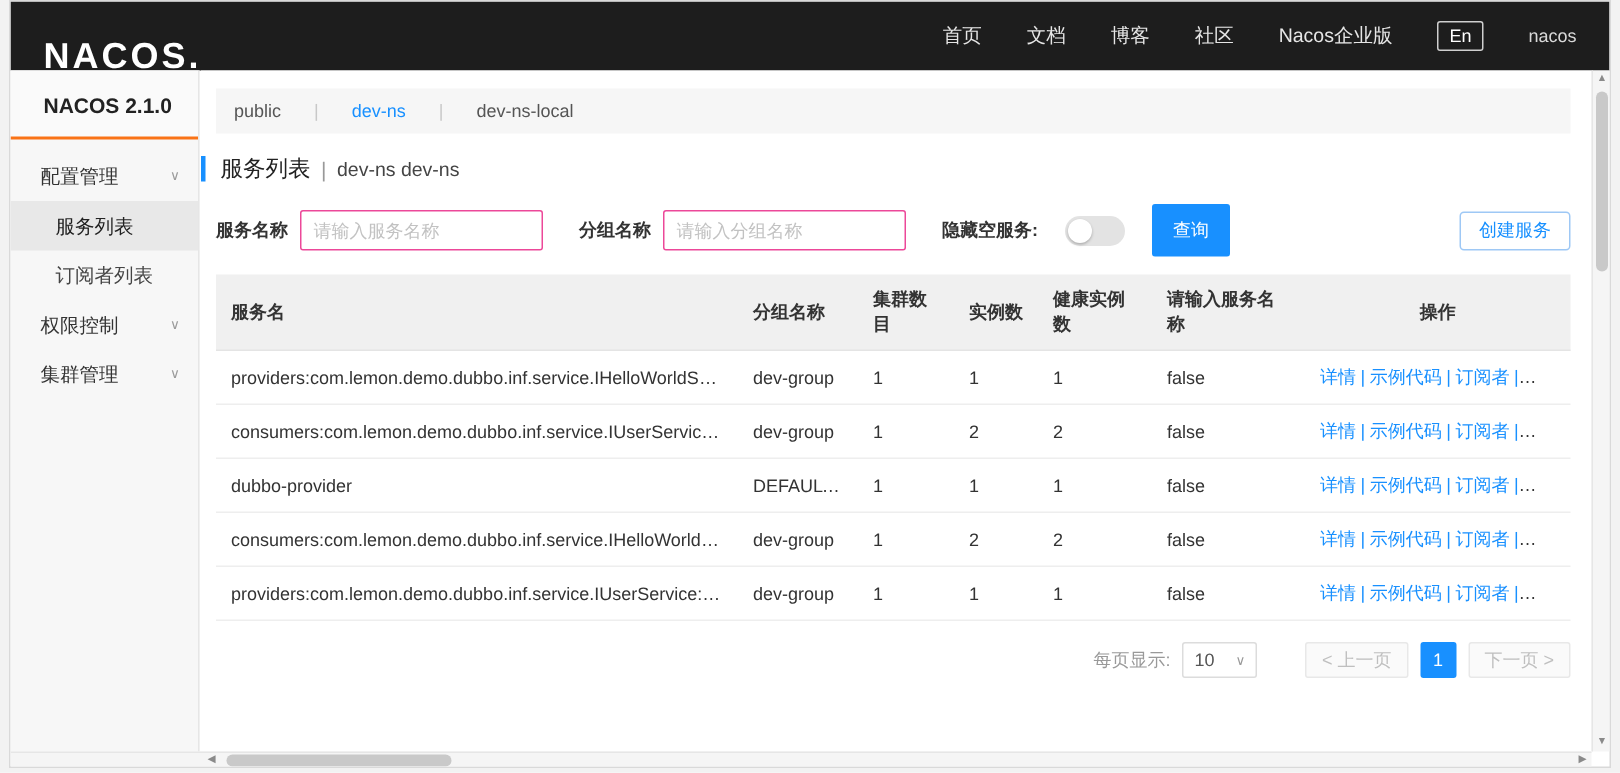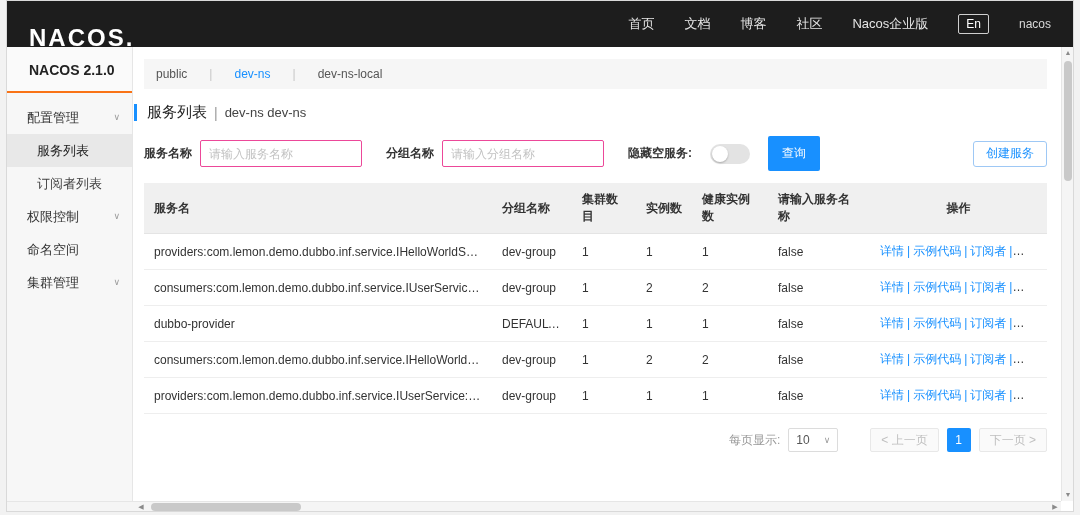--- a/index.html
+++ b/index.html
@@ -101,23 +101,20 @@
         <span>服务列表</span>
       </div>
       <div class="menu-item child">
         <span>订阅者列表</span>
       </div>
       <div class="menu-item">
         <span>权限控制</span>
         <span class="chev">∨</span>
       </div>
       <div class="menu-item">
-        <span>命名空间</span>
-      </div>
-      <div class="menu-item">
         <span>集群管理</span>
         <span class="chev">∨</span>
       </div>
     </div>
   </aside>
 
   <div class="main">
 
     <div class="ns-bar">
       <span class="ns-item">public</span>

